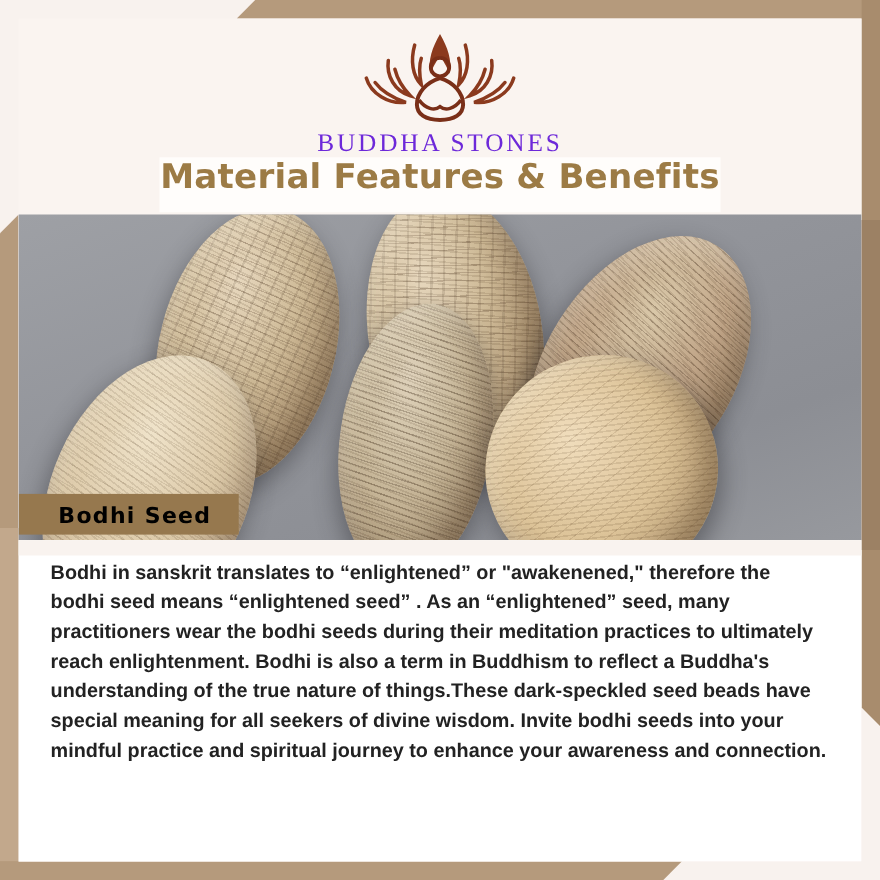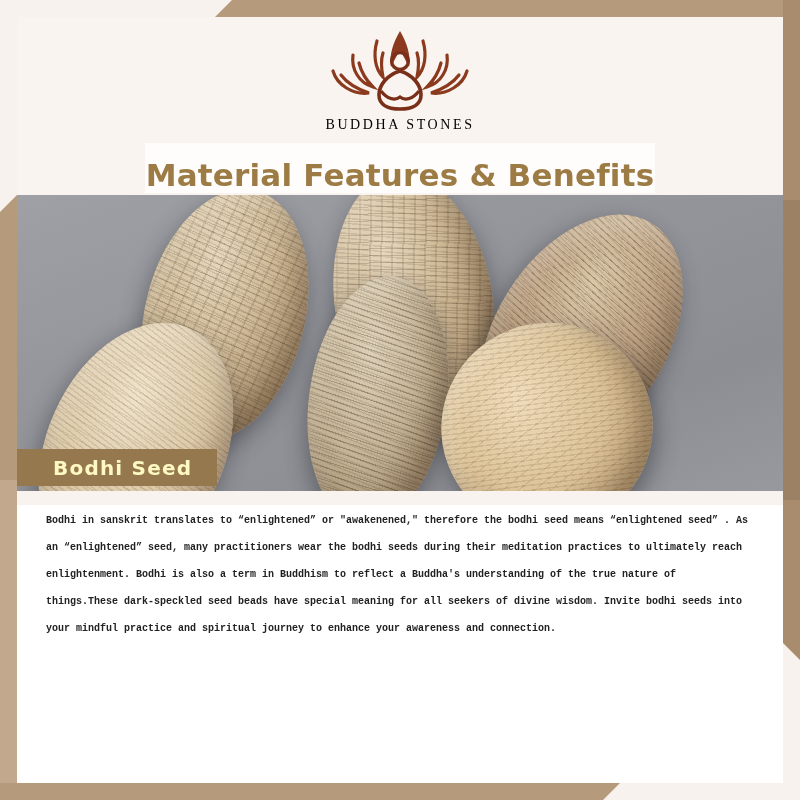--- a/index.html
+++ b/index.html
@@ -59,31 +59,31 @@
 
   
   .logo-wrap {
     position: absolute; left: 0; right: 0; top: 8px;
     display: flex; flex-direction: column; align-items: center;
   }
   .logo-mark { width: 170px; height: 88px; }
   .logo-text {
     margin-top: 4px;
     font-family: "Liberation Serif", serif;
-    font-size: 14px; letter-spacing: 2.6px;
-    color: #000000;
+    font-size: 23px; letter-spacing: 2.6px;
+    color: #6d28d9;
   }
 
   
   .title-banner {
     position: absolute;
     left: 128px; top: 126px;
     width: 510px; height: 50px;
     background: #fffdfb;
-    display: flex; align-items: flex-end; justify-content: center;
+    display: flex; align-items: flex-start; justify-content: center;
   }
   .title-banner h1 {
     font-family: "DejaVu Sans", sans-serif;
     font-weight: 700;
     font-size: 31px;
     letter-spacing: 0.2px;
     color: #9c7b45;
     white-space: nowrap;
   }
 
@@ -135,21 +135,21 @@
     width: 200px; height: 37px;
     background: #96784e;
     display: flex; align-items: center;
     z-index: 5;
   }
   .seed-label span {
     font-family: "DejaVu Sans", sans-serif;
     font-weight: 700;
     font-size: 20px;
     letter-spacing: 1.2px;
-    color: #fef9c3;
+    color: #000000;
     padding-left: 36px;
   }
 
   
   .content {
     position: absolute;
     left: 0; right: 0; top: 474px; bottom: 0;
     background: #ffffff;
   }
   .content-top-fade {
@@ -160,23 +160,23 @@
     text-align: center;
     margin-top: 30px;
     font-family: "DejaVu Sans", sans-serif;
     font-weight: 700;
     font-size: 23px;
     color: #a07f4e;
     white-space: nowrap;
   }
   .body-text {
     margin: 16px 29px 0 29px;
-    font-family: Liberation Mono, monospace;
-    font-weight: 700;
-    font-size: 10px;
+    font-family: Liberation Sans, sans-serif;
+    font-weight: 700;
+    font-size: 18px;
     line-height: 27px;
     color: #222222;
     text-align: left;
   }
 </style>
 </head>
 <body>
 
 <div id="page">
 

